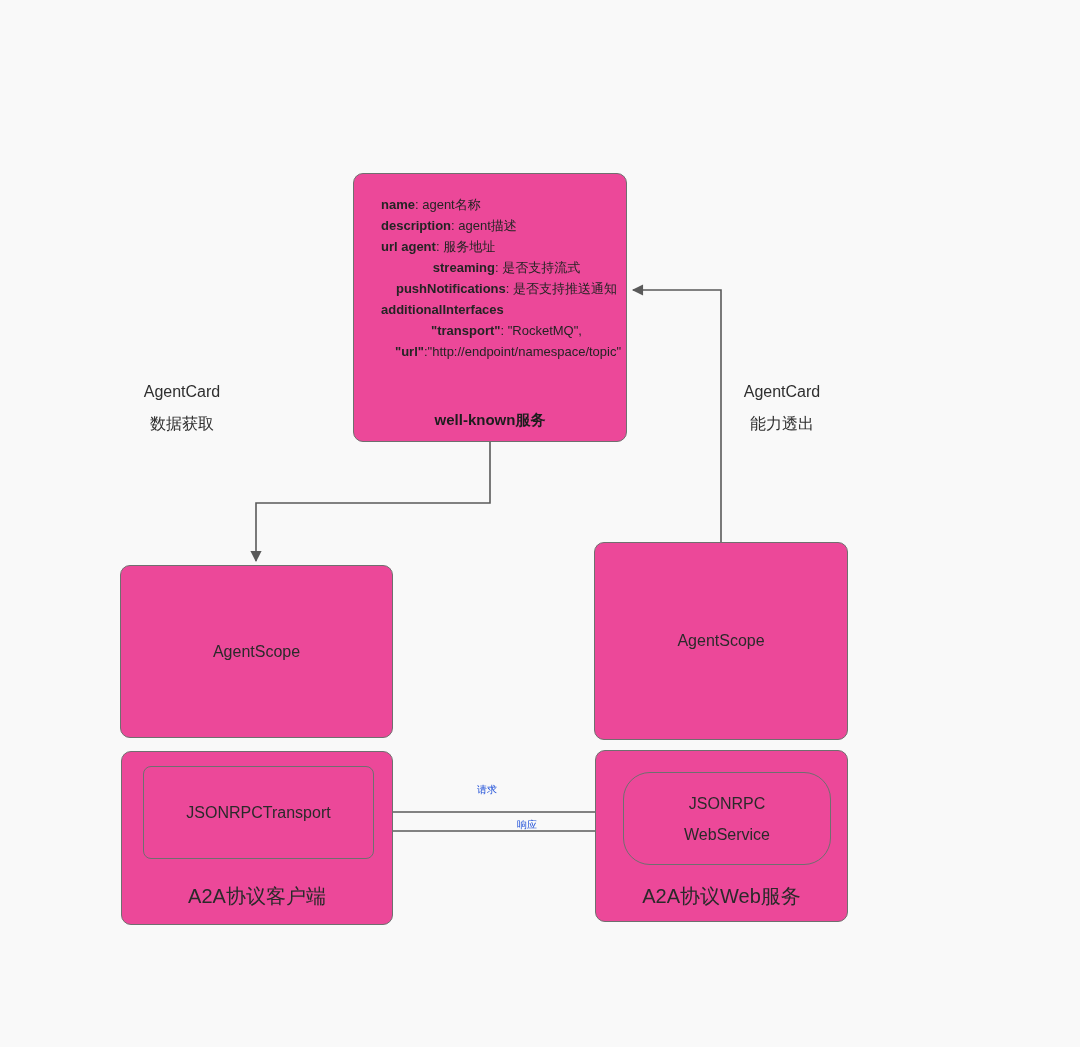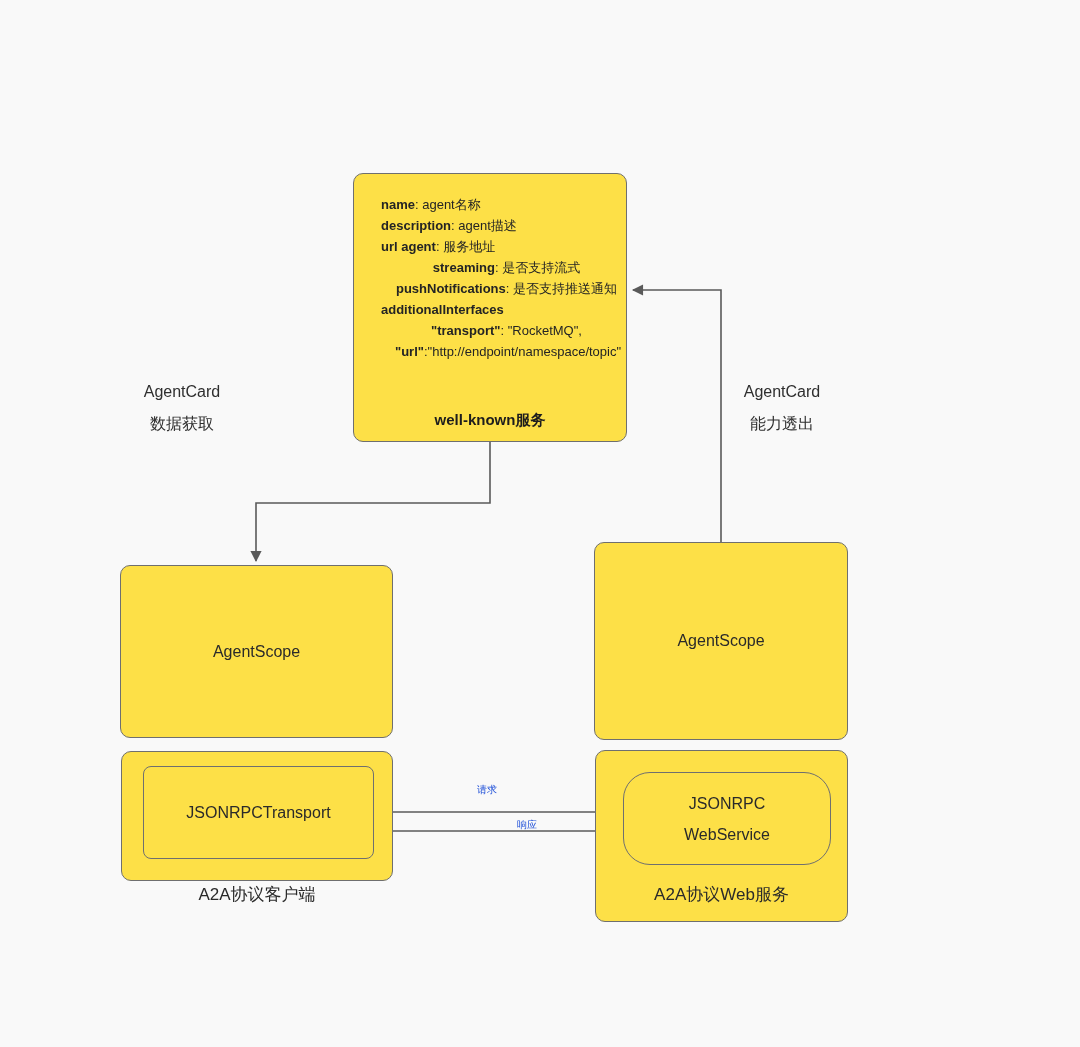--- a/index.html
+++ b/index.html
@@ -8,21 +8,21 @@
     background: #f9f9f9;
     font-family: "Liberation Sans", "DejaVu Sans", sans-serif;
     color: #242424;
     overflow: hidden;
   }
   .canvas { position: relative; width: 1080px; height: 1047px; }
   svg.arrows { position: absolute; left: 0; top: 0; width: 1080px; height: 1047px; pointer-events: none; }
 
   .box {
     position: absolute;
-    background: #fde047;
+    background: #ec4899;
     border: 1.5px solid #6f6f6f;
     border-radius: 10px;
     box-sizing: border-box;
   }
   .inner-box { border-radius: 8px; }
 
   
   .well-known { left: 353px; top: 173px; width: 274px; height: 269px; }
   .wk-fields { position: absolute; left: 27px; top: 20px; right: 8px; font-size: 13px; line-height: 21px; }
   .field-line { white-space: nowrap; color: #242424; }
@@ -36,25 +36,25 @@
   
   .agentscope-left  { left: 120px; top: 565px; width: 273px; height: 173px; }
   .agentscope-right { left: 594px; top: 542px; width: 254px; height: 198px; }
   .center-label {
     position: absolute; inset: 0;
     display: flex; align-items: center; justify-content: center;
     font-size: 16px; color: #2a2a2a;
   }
 
   
-  .client-outer { left: 121px; top: 751px; width: 272px; height: 130px; }
+  .client-outer { left: 121px; top: 751px; width: 272px; height: 174px; }
   .web-outer    { left: 595px; top: 750px; width: 253px; height: 172px; }
   .outer-label {
     position: absolute; left: 0; right: 0;
-    text-align: center; font-size: 17px; color: #2a2a2a;
+    text-align: center; font-size: 20px; color: #2a2a2a;
   }
   .client-outer .outer-label { top: 131px; }
   .web-outer .outer-label { top: 132px; }
 
   
   .transport-inner { left: 21px; top: 14px; width: 231px; height: 93px; }
   .webservice-inner { left: 27px; top: 21px; width: 208px; height: 93px; border-radius: 27px; }
   .inner-label {
     position: absolute; inset: 0;
     display: flex; flex-direction: column; align-items: center; justify-content: center;

